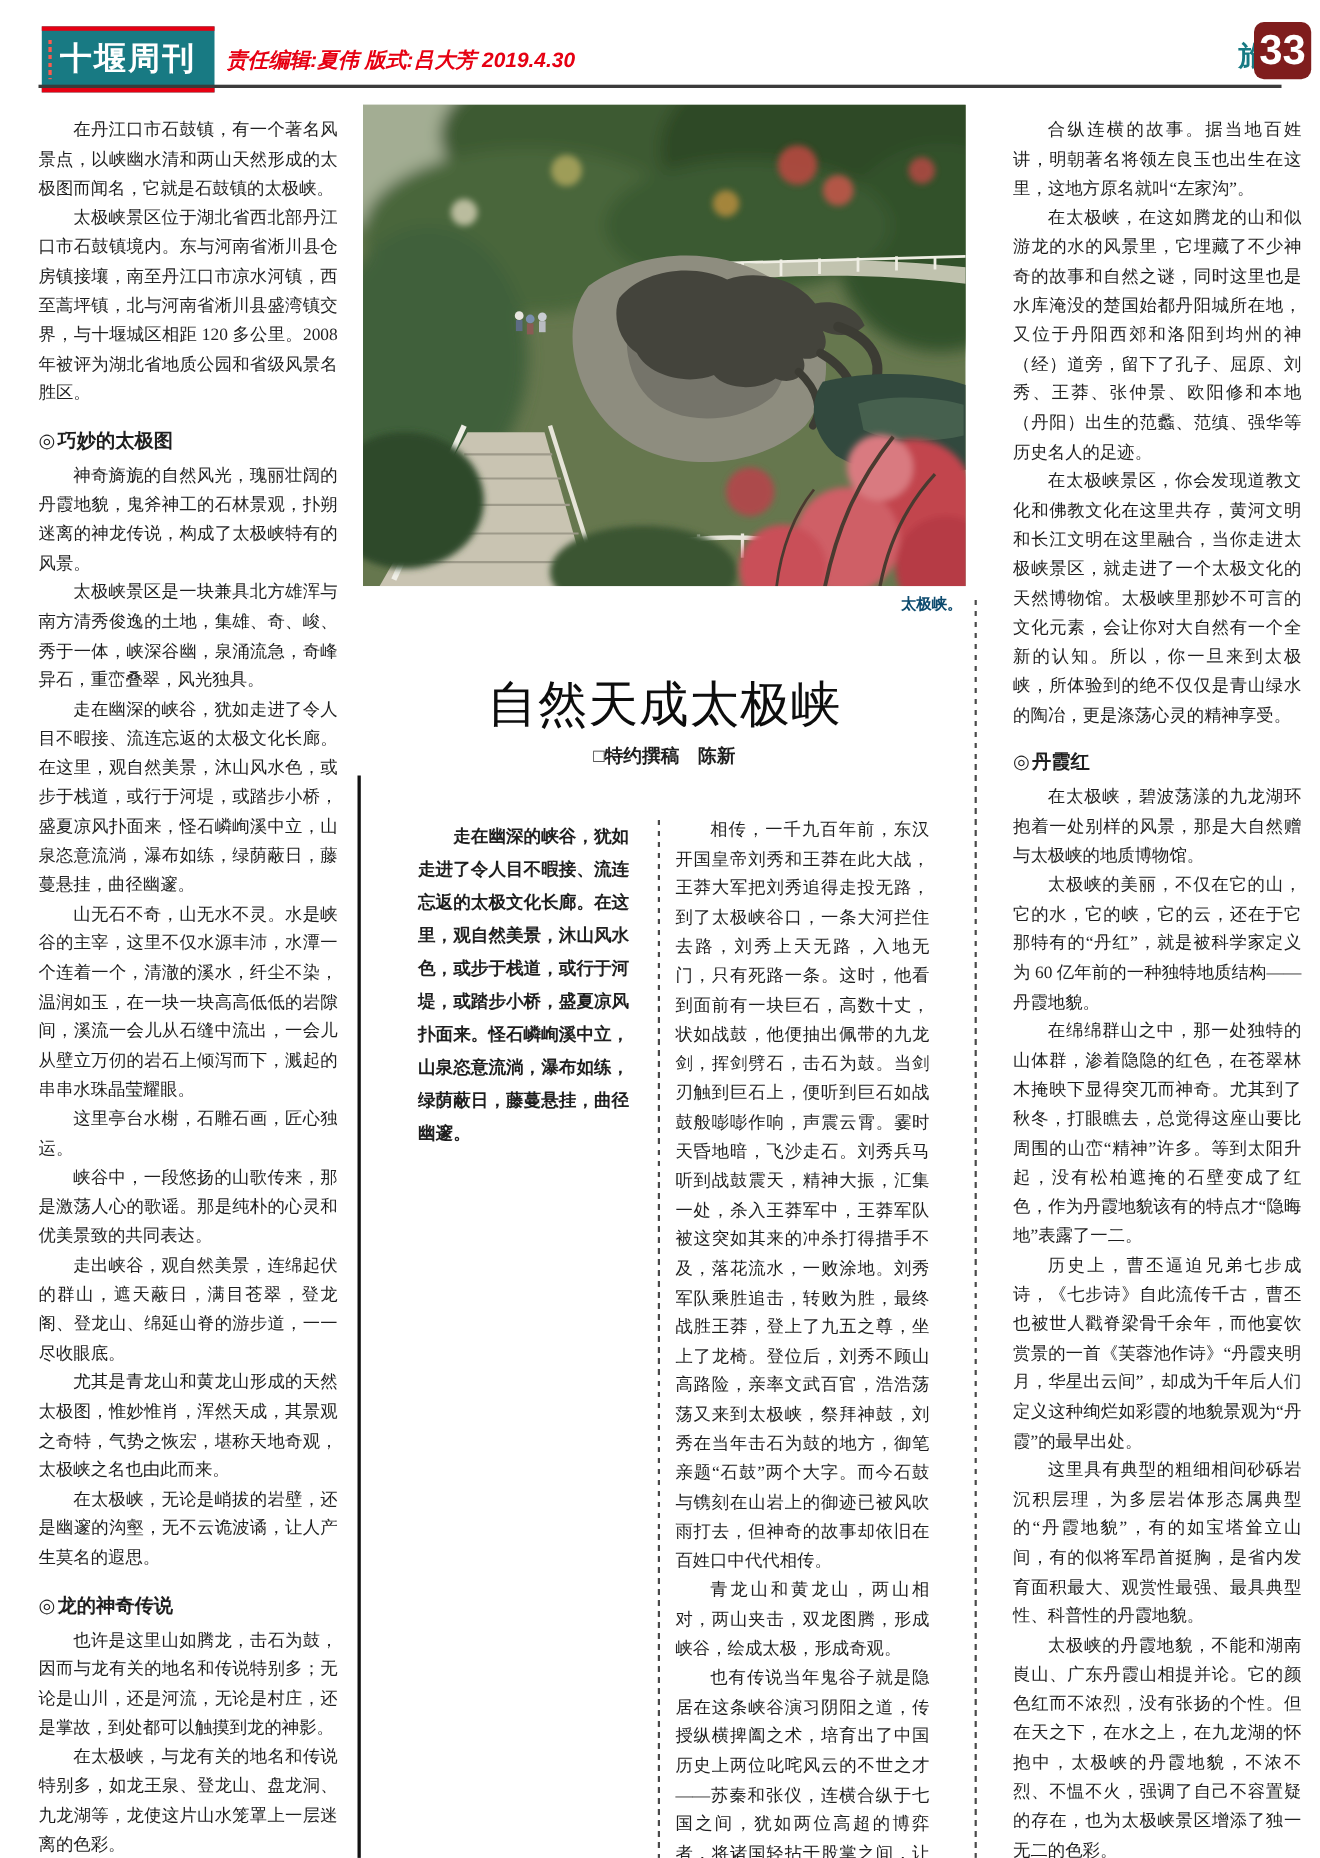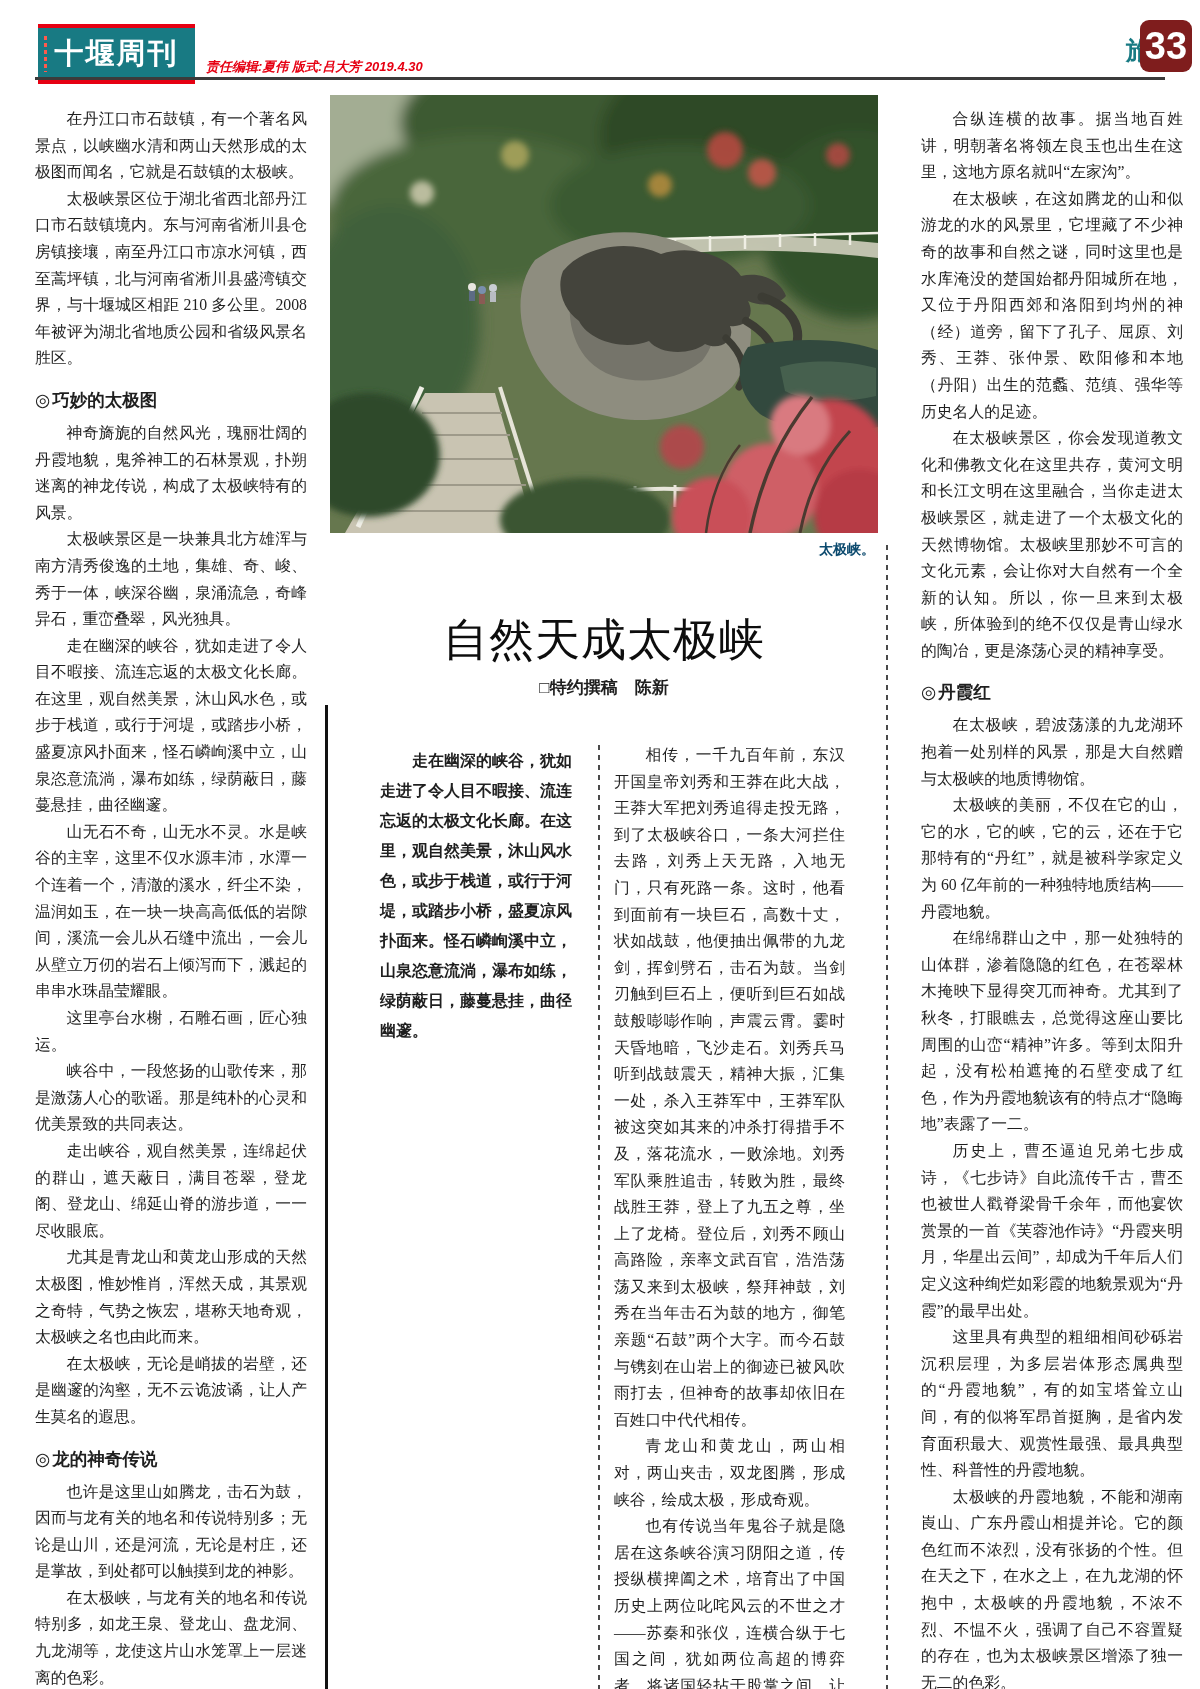--- a/index.html
+++ b/index.html
@@ -22,21 +22,21 @@
     display:flex;align-items:center;justify-content:center;
   }
   .masthead .redmark{
     position:absolute;left:6px;top:8px;bottom:8px;width:3px;
     background-image:repeating-linear-gradient(to bottom,#ff5a4d 0 4px,transparent 4px 7px);
   }
   .editor-line{
     position:absolute;left:206px;top:42px;
     color:#e60012;
     font-family:"Liberation Sans","DejaVu Sans",sans-serif;
-    font-style:italic;font-weight:bold;font-size:13px;margin-top:16px;
+    font-style:italic;font-weight:bold;font-size:19px;
   }
   .section-label{
     position:absolute;left:1090px;top:34px;
     color:#187a83;
     font-family:"Liberation Sans","DejaVu Sans",sans-serif;
     font-weight:bold;font-size:25px;letter-spacing:1px;margin-left:36px;
   }
   .page-number{
     position:absolute;left:1140px;top:20px;width:52px;height:52px;
     background:#7f1d1d;border-radius:9px;
@@ -97,21 +97,21 @@
   <span class="redmark"></span>
   <span>十堰周刊</span>
 </div>
 <div class="editor-line">责任编辑:夏伟  版式:吕大芳  2019.4.30</div>
 <div class="section-label">旅游</div>
 <div class="page-number">33</div>
 <div class="hrule"></div>
 
 <div class="col" id="left-col">
   <p>在丹江口市石鼓镇，有一个著名风景点，以峡幽水清和两山天然形成的太极图而闻名，它就是石鼓镇的太极峡。</p>
-  <p>太极峡景区位于湖北省西北部丹江口市石鼓镇境内。东与河南省淅川县仓房镇接壤，南至丹江口市凉水河镇，西至蒿坪镇，北与河南省淅川县盛湾镇交界，与十堰城区相距 210 多公里。2008 年被评为湖北省地质公园和省级风景名胜区。</p>
+  <p>太极峡景区位于湖北省西北部丹江口市石鼓镇境内。东与河南省淅川县仓房镇接壤，南至丹江口市凉水河镇，西至蒿坪镇，北与河南省淅川县盛湾镇交界，与十堰城区相距 120 多公里。2008 年被评为湖北省地质公园和省级风景名胜区。</p>
   <div class="sec-h"><span class="marker">◎</span><span>巧妙的太极图</span></div>
   <p>神奇旖旎的自然风光，瑰丽壮阔的丹霞地貌，鬼斧神工的石林景观，扑朔迷离的神龙传说，构成了太极峡特有的风景。</p>
   <p>太极峡景区是一块兼具北方雄浑与南方清秀俊逸的土地，集雄、奇、峻、秀于一体，峡深谷幽，泉涌流急，奇峰异石，重峦叠翠，风光独具。</p>
   <p>走在幽深的峡谷，犹如走进了令人目不暇接、流连忘返的太极文化长廊。在这里，观自然美景，沐山风水色，或步于栈道，或行于河堤，或踏步小桥，盛夏凉风扑面来，怪石嶙峋溪中立，山泉恣意流淌，瀑布如练，绿荫蔽日，藤蔓悬挂，曲径幽邃。</p>
   <p>山无石不奇，山无水不灵。水是峡谷的主宰，这里不仅水源丰沛，水潭一个连着一个，清澈的溪水，纤尘不染，温润如玉，在一块一块高高低低的岩隙间，溪流一会儿从石缝中流出，一会儿从壁立万仞的岩石上倾泻而下，溅起的串串水珠晶莹耀眼。</p>
   <p>这里亭台水榭，石雕石画，匠心独运。</p>
   <p>峡谷中，一段悠扬的山歌传来，那是激荡人心的歌谣。那是纯朴的心灵和优美景致的共同表达。</p>
   <p>走出峡谷，观自然美景，连绵起伏的群山，遮天蔽日，满目苍翠，登龙阁、登龙山、绵延山脊的游步道，一一尽收眼底。</p>
   <p>尤其是青龙山和黄龙山形成的天然太极图，惟妙惟肖，浑然天成，其景观之奇特，气势之恢宏，堪称天地奇观，太极峡之名也由此而来。</p>
   <p>在太极峡，无论是峭拔的岩壁，还是幽邃的沟壑，无不云诡波谲，让人产生莫名的遐思。</p>

